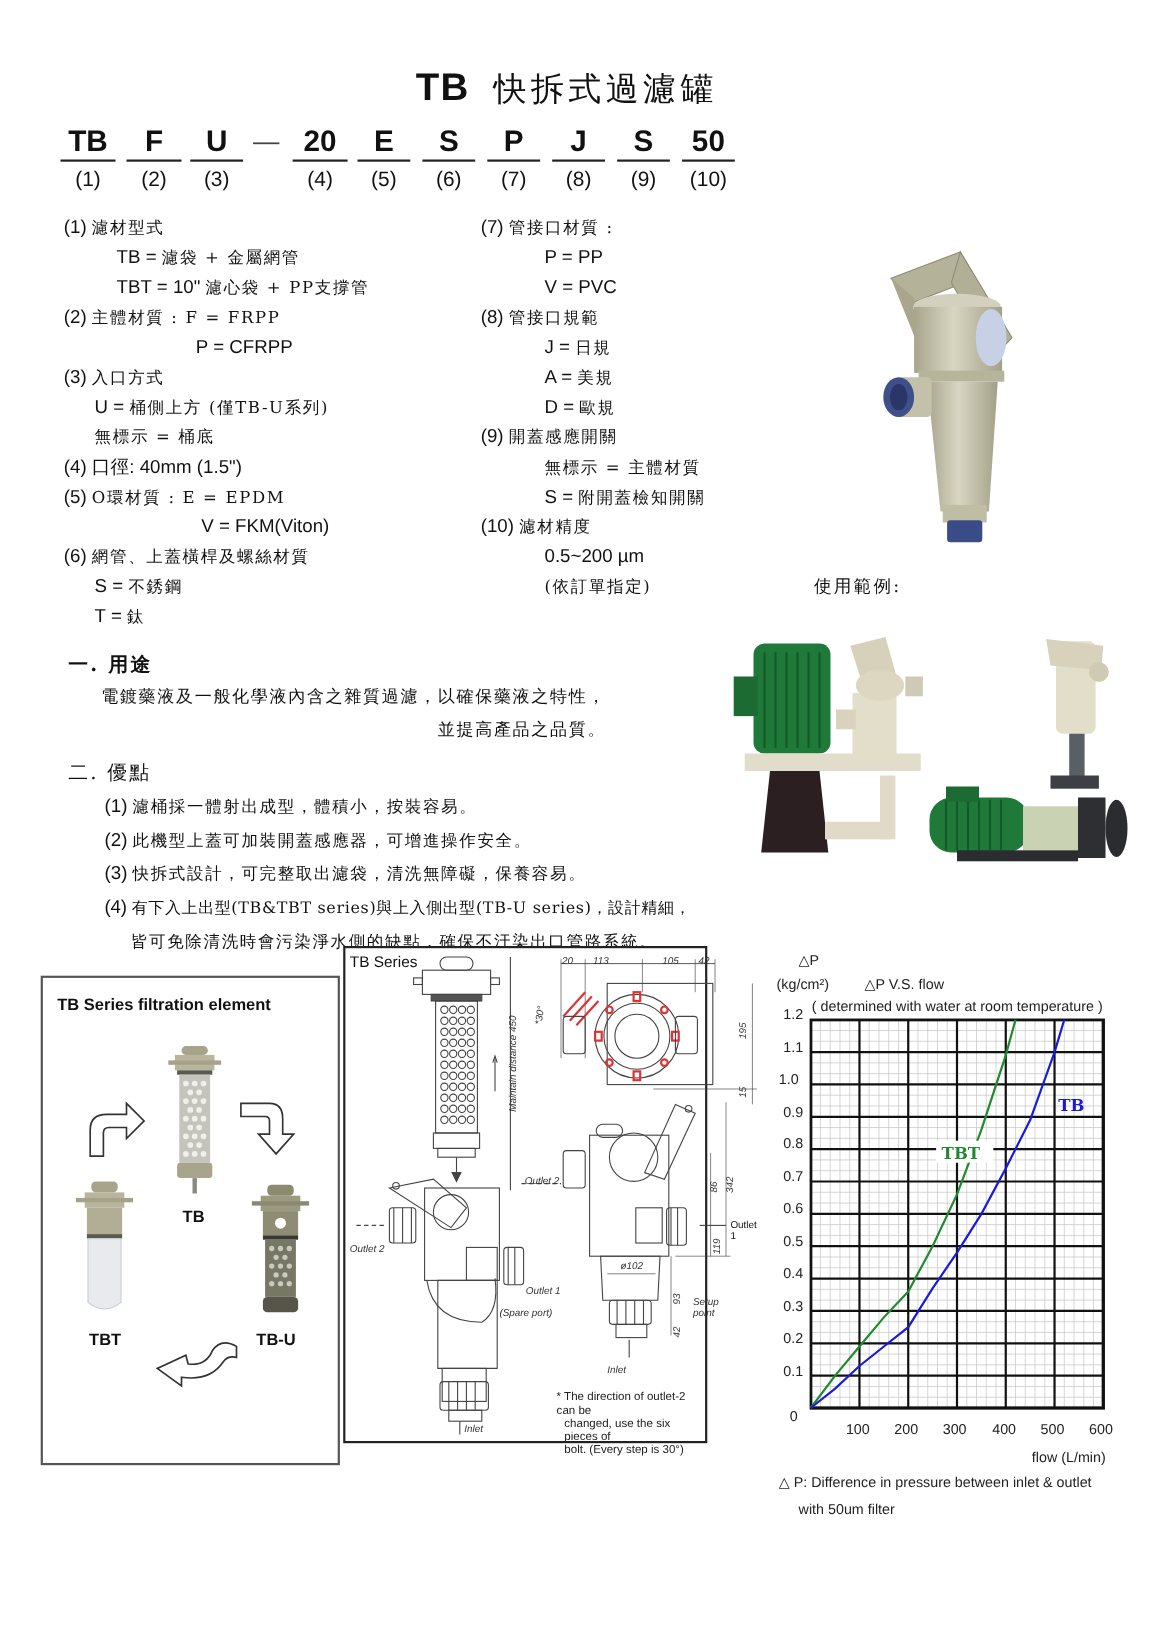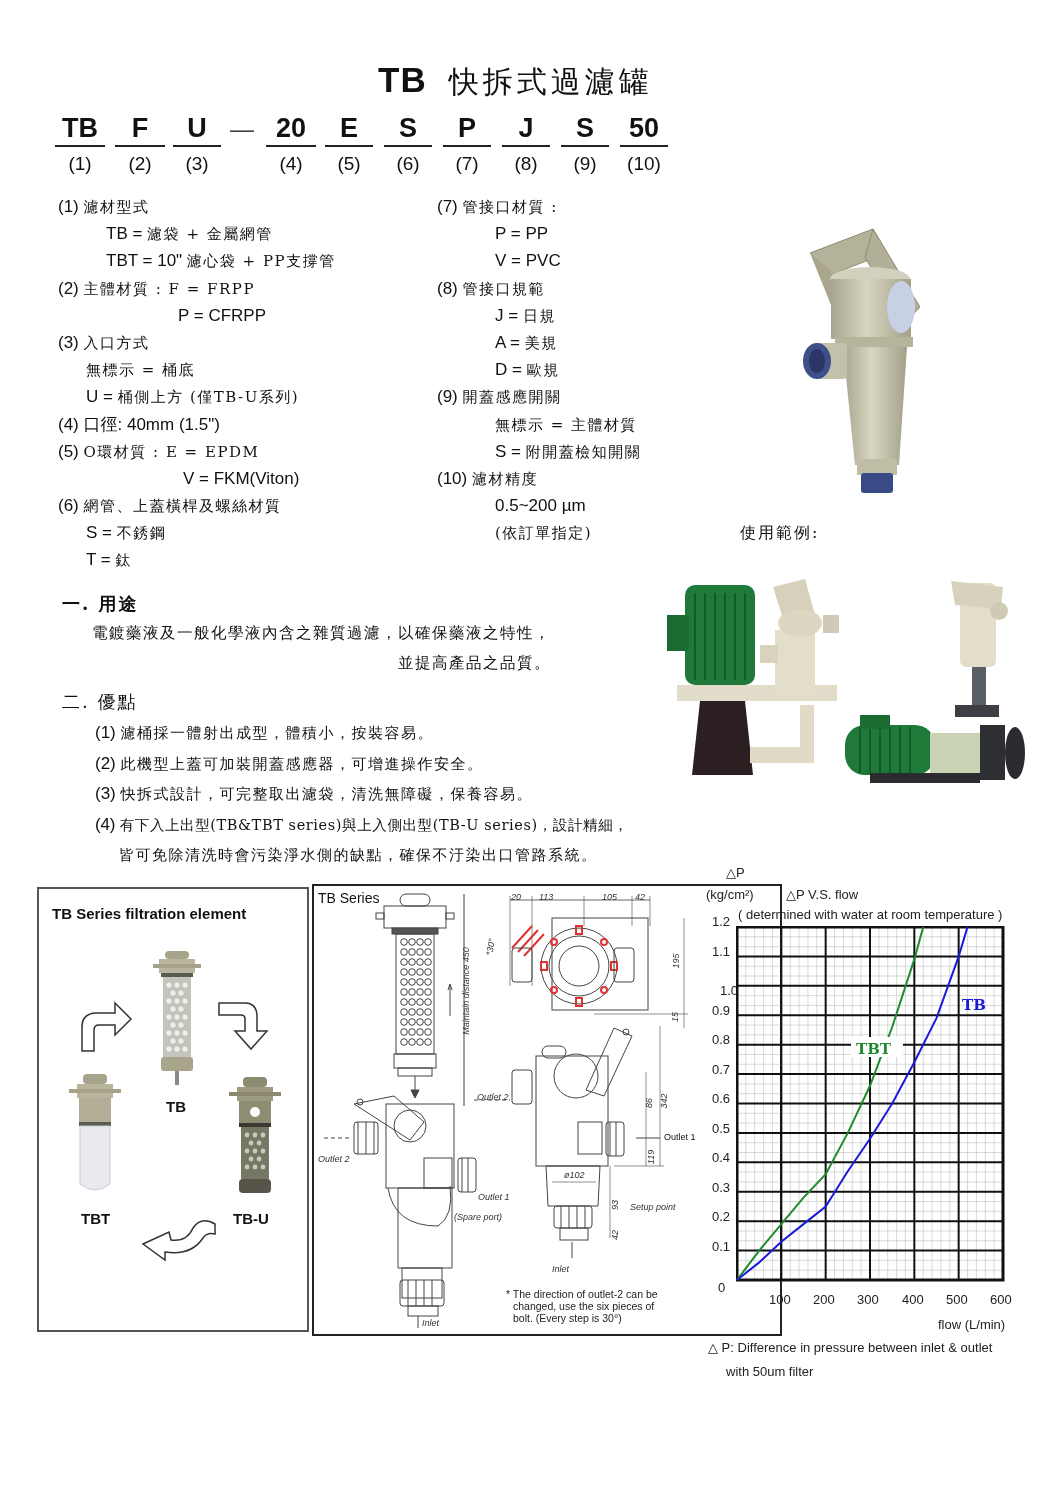--- a/index.html
+++ b/index.html
@@ -102,22 +102,22 @@
   </div>
 </div>
 
 <div class="abs spec" style="left:58px;top:193px;">
   <div class="ln"><span>(1)</span> <span class="cn">濾材型式</span></div>
   <div class="ln" style="padding-left:48px"><span>TB = </span><span class="cn">濾袋 + 金屬網管</span></div>
   <div class="ln" style="padding-left:48px"><span>TBT = 10" </span><span class="cn">濾心袋 + PP支撐管</span></div>
   <div class="ln"><span>(2)</span> <span class="cn">主體材質 : F = FRPP</span></div>
   <div class="ln" style="padding-left:120px"><span>P = CFRPP</span></div>
   <div class="ln"><span>(3)</span> <span class="cn">入口方式</span></div>
+  <div class="ln" style="padding-left:28px"><span>U = </span><span class="cn">桶側上方 (僅TB-U系列)</span></div>
   <div class="ln" style="padding-left:28px"><span class="cn">無標示 = 桶底</span></div>
-  <div class="ln" style="padding-left:28px"><span>U = </span><span class="cn">桶側上方 (僅TB-U系列)</span></div>
   <div class="ln"><span>(4)</span> <span>口徑: 40mm (1.5")</span></div>
   <div class="ln"><span>(5)</span> <span class="cn">O環材質 :  E = EPDM</span></div>
   <div class="ln" style="padding-left:125px"><span>V = FKM(Viton)</span></div>
   <div class="ln"><span>(6)</span> <span class="cn">網管、上蓋橫桿及螺絲材質</span></div>
   <div class="ln" style="padding-left:28px"><span>S = </span><span class="cn">不銹鋼</span></div>
   <div class="ln" style="padding-left:28px"><span>T = </span><span class="cn">鈦</span></div>
 </div>
 
 <div class="abs spec" style="left:437px;top:193px;">
   <div class="ln"><span>(7)</span> <span class="cn">管接口材質 :</span></div>
@@ -303,21 +303,21 @@
     <path d="M3 54 L3 30 Q3 16 18 16 L36 16 L36 6 L52 22 L36 38 L36 28 L20 28 Q15 28 15 33 L15 54 Z" fill="#fff" stroke="#333" stroke-width="1.5"></path>
   </svg>
   <svg class="abs" style="left:178px;top:110px;" width="56" height="56" viewBox="0 0 56 56">
     <path d="M2 4 L28 4 Q40 4 40 18 L40 32 L50 32 L34 50 L18 32 L28 32 L28 20 Q28 16 24 16 L2 16 Z" fill="#fff" stroke="#333" stroke-width="1.5"></path>
   </svg>
   <svg class="abs" style="left:100px;top:325px;" width="80" height="50" viewBox="0 0 80 50">
     <path d="M76 10 Q62 2 54 14 Q48 28 32 26 L30 18 L4 30 L26 46 L26 38 Q52 42 64 24 Q68 18 76 20 Z" fill="#fff" stroke="#333" stroke-width="1.5"></path>
   </svg>
 </div>
 
-<div class="abs box box-heavy" style="left:312px;top:884px;width:470px;height:452px;">
+<div class="abs box box-heavy" style="left:312px;top:860px;width:331px;height:452px;">
   <div class="abs" style="left:4px;top:4px;font-size:14px;">TB Series</div>
 
   <svg class="abs" style="left:0;top:0;" width="385" height="448" viewBox="0 0 385 448" fill="none" stroke="#444" stroke-width="1">
 
     <rect x="86" y="8" width="30" height="12" rx="6"></rect>
     <rect x="70" y="20" width="62" height="22"></rect>
     <rect x="62" y="27" width="8" height="6"></rect>
       <rect x="132" y="27" width="8" height="6"></rect>
     <rect x="78" y="42" width="46" height="6" fill="#555"></rect>
     <rect x="82" y="48" width="38" height="120"></rect>
@@ -486,21 +486,21 @@
 </div>
 
 <div class="abs" style="left:704px;top:862px;width:356px;height:520px;">
   <div class="abs chart-text" style="left:22px;top:3px;">△P</div>
   <div class="abs chart-text" style="left:2px;top:25px;">(kg/cm²)</div>
   <div class="abs chart-text" style="left:82px;top:25px;">△P  V.S.  flow</div>
   <div class="abs chart-text" style="left:34px;top:45px;">( determined with water at room temperature )</div>
 
   <div class="abs chart-text" style="left:8px;top:52px;">1.2</div>
   <div class="abs chart-text" style="left:8px;top:82px;">1.1</div>
-  <div class="abs chart-text" style="left:16px;top:111px;margin-top:10px;">1.0</div>
+  <div class="abs chart-text" style="left:4px;top:111px;">1.0</div>
   <div class="abs chart-text" style="left:8px;top:141px;">0.9</div>
   <div class="abs chart-text" style="left:8px;top:170px;">0.8</div>
   <div class="abs chart-text" style="left:8px;top:200px;">0.7</div>
   <div class="abs chart-text" style="left:8px;top:229px;">0.6</div>
   <div class="abs chart-text" style="left:8px;top:259px;">0.5</div>
   <div class="abs chart-text" style="left:8px;top:288px;">0.4</div>
   <div class="abs chart-text" style="left:8px;top:318px;">0.3</div>
   <div class="abs chart-text" style="left:8px;top:347px;">0.2</div>
   <div class="abs chart-text" style="left:8px;top:377px;">0.1</div>
   <div class="abs chart-text" style="left:14px;top:418px;">0</div>

